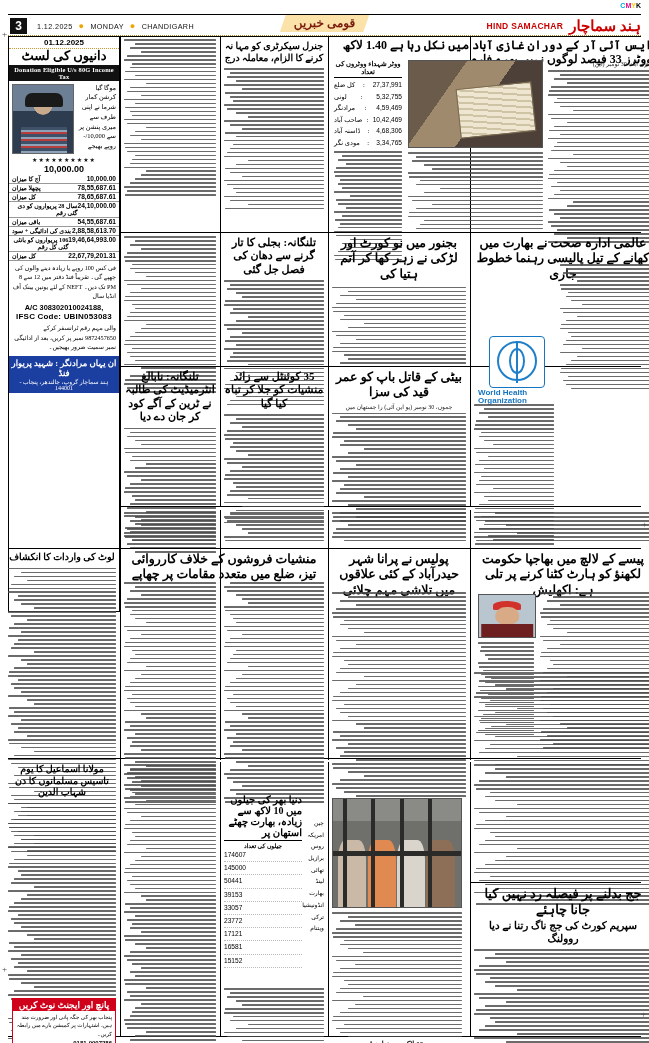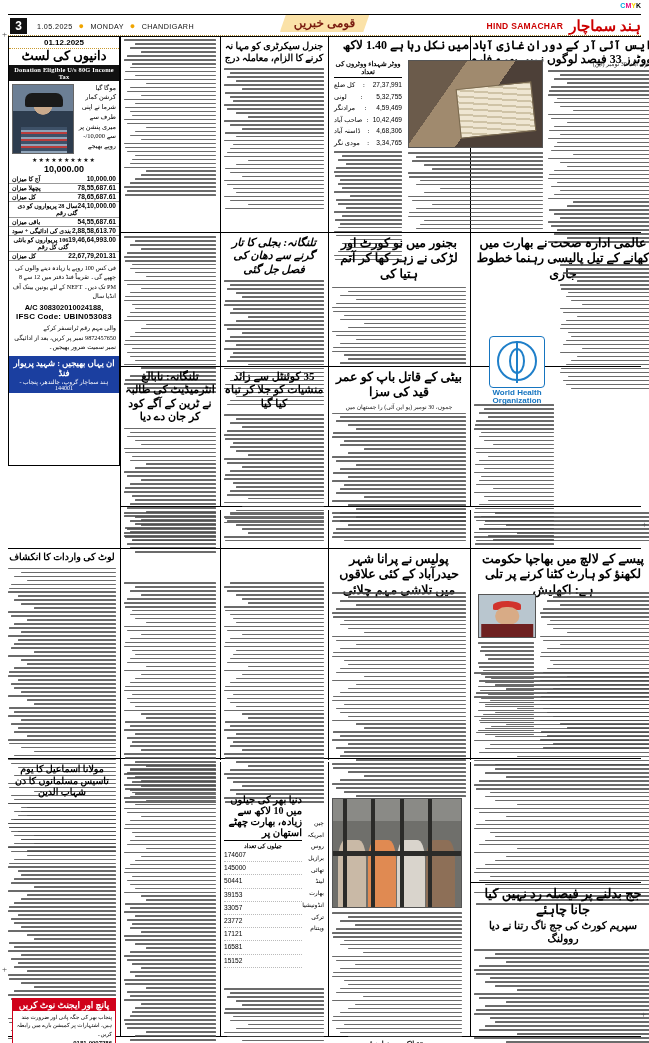--- a/index.html
+++ b/index.html
@@ -173,21 +173,21 @@
     position:absolute; left:50%; top:14%; transform:translateX(-50%);
     width:50%; height:22%; background:#d1332c; border-radius:50% 50% 12% 12%;
   }
   .ph-politician .body{
     position:absolute; left:50%; bottom:0; transform:translateX(-50%);
     width:92%; height:32%; background:#6e2020;
   }
 
   
   .who {
-    position:absolute; text-align:center;
+    position:absolute; text-align:left;
   }
   .who-emblem {
     width:56px; height:52px; margin:0 auto;
     border:1.2px solid #1675c0; border-radius:4px; position:relative;
     background:#fff;
   }
   .who-circle{
     position:absolute; left:50%; top:48%; transform:translate(-50%,-50%);
     width:40px; height:40px; border:2px solid #1f7fc9; border-radius:50%;
   }
@@ -242,21 +242,21 @@
     <span style="color:#000">K</span>
   </div>
   <div class="reg-mark" style="left:2px;top:30px;">+</div>
   <div class="reg-mark" style="right:2px;top:520px;">+</div>
   <div class="reg-mark" style="left:2px;top:965px;">+</div>
   <div class="reg-mark" style="right:3px;top:1010px;">+</div>
 
   <div class="masthead">
     <div class="page-num">3</div>
     <div class="dateline">
-      <span>1.05.2025</span>
+      <span>1.12.2025</span>
       <span class="dot-sep">●</span>
       <span>MONDAY</span>
       <span class="dot-sep">●</span>
       <span>CHANDIGARH</span>
     </div>
     <div class="qaumi-badge">قومی خبریں</div>
     <div class="brand-wrap">
       <span class="brand-en">HIND SAMACHAR</span>
       <span class="brand-ur">ہند سماچار</span>
     </div>
@@ -278,21 +278,21 @@
     <div class="vline" style="left:320px; top:726px; bottom:0;"></div>
     <div class="vline" style="left:462px; top:726px; bottom:0;"></div>
 
     <div class="hline" style="top:0;"></div>
     <div class="hline" style="top:196px; left:112px;"></div>
     <div class="hline" style="top:330px; left:112px;"></div>
     <div class="hline" style="top:470px; left:112px;"></div>
     <div class="hline" style="top:722px; left:0;"></div>
     <div class="hline" style="bottom:0;"></div>
 
-    <div class="ad-fund" style="height:430px;">
+    <div class="ad-fund" style="height:576px;">
       <div class="fund-date">01.12.2025</div>
       <div class="fund-title2">دانیوں کی لسٹ</div>
       <div class="fund-80g">Donation Eligible U/s 80G Income Tax</div>
 
       <div style="overflow:hidden;">
         <div class="donor-photo"></div>
         <div class="fund-note">موگا گیا کرشن کمار شرما نے اپنی طرف سے میری پنشن پر سے 10,000/- روپے بھیجے</div>
       </div>
 
       <div class="stars">★★★★★★★★★★</div>
@@ -331,21 +331,21 @@
             <span class="v">22,67,79,201.31</span>
             <span class="lbl">کل میزان</span>
           </div>
       </div>
 
       <div class="fund-neft">فی کس 100 روپے یا زیادہ دینے والوں کی چھپے گی۔ تقریباً فنڈ دفتر میں 12 سے 8 PM تک دیں۔ NEFT کے لئے یونین بینک آف انڈیا سال</div>
       <div class="acno">A/C 308302010024188,</div>
       <div class="ifsc">IFSC Code: UBIN053083</div>
       <div class="fund-neft">والی مہم رقم ٹرانسفر کرکے 9872457650 نمبر پر کریں، بعد از ادائیگی نمبر سمیت ضرور بھیجیں۔</div>
       <div class="fund-foot">
-        <span>ان یہاں بھیجیں : شہید پریوار فنڈ</span>
+        <span>ان یہاں مرادنگر : شہید پریوار فنڈ</span>
         <small>ہند سماچار گروپ، جالندھر، پنجاب - 144001</small>
       </div>
     </div>
 
     <div class="txtcol" style="left:216px; top:3px; width:100px;">
       <div class="hdl sm" style="margin-top:2px;">جنرل سیکرٹری کو مہا نہ کرنے کا الزام، معاملہ درج</div>
       <div class="lines" style="margin-top:4px;">
         <div class="ln s1"></div>
           <div class="ln s2"></div>
           <div class="ln s4"></div>
@@ -613,21 +613,21 @@
           <div class="ln s5"></div>
           <div class="ln s7"></div>
           <div class="ln s2"></div>
         <div class="ln s8"></div>
           <div class="ln s1"></div>
           <div class="ln s4"></div>
           <div class="ln s6"></div>
       </div>
     </div>
 
-    <div class="txtcol" style="left:216px; top:200px; width:100px;font-style:italic;">
+    <div class="txtcol" style="left:216px; top:200px; width:100px;">
       <div class="hdl md">تلنگانہ: بجلی کا تار گرنے سے دھان کی فصل جل گئی</div>
       <div class="lines" style="margin-top:4px;">
         <div class="ln s1"></div>
           <div class="ln s2"></div>
           <div class="ln s4"></div>
           <div class="ln s3"></div>
         <div class="ln s5"></div>
           <div class="ln s8"></div>
           <div class="ln s1"></div>
           <div class="ln s6"></div>
@@ -924,20 +924,23 @@
           <div class="ln s5"></div>
         <div class="ln s4"></div>
           <div class="ln s7"></div>
           <div class="ln s1"></div>
           <div class="ln s8"></div>
       </div>
     </div>
 
     <div class="hline" style="top:512px; left:0;"></div>
 
+    <div class="txtcol" style="left:116px; top:516px; width:200px;">
+      <div class="hdl lg">منشیات فروشوں کے خلاف کارروائی تیز، ضلع میں متعدد مقامات پر چھاپے</div>
+    </div>
     <div class="txtcol" style="left:324px; top:516px; width:134px;">
       <div class="hdl lg">پولیس نے پرانا شہر حیدرآباد کے کئی علاقوں میں تلاشی مہم چلائی</div>
     </div>
 
     <div class="txtcol" style="left:0px; top:516px; width:108px;">
       <div class="hdl sm">لوٹ کی واردات کا انکشاف</div>
       <div class="lines" style="margin-top:4px;">
         <div class="ln s1"></div>
           <div class="ln s3"></div>
           <div class="ln s2"></div>

